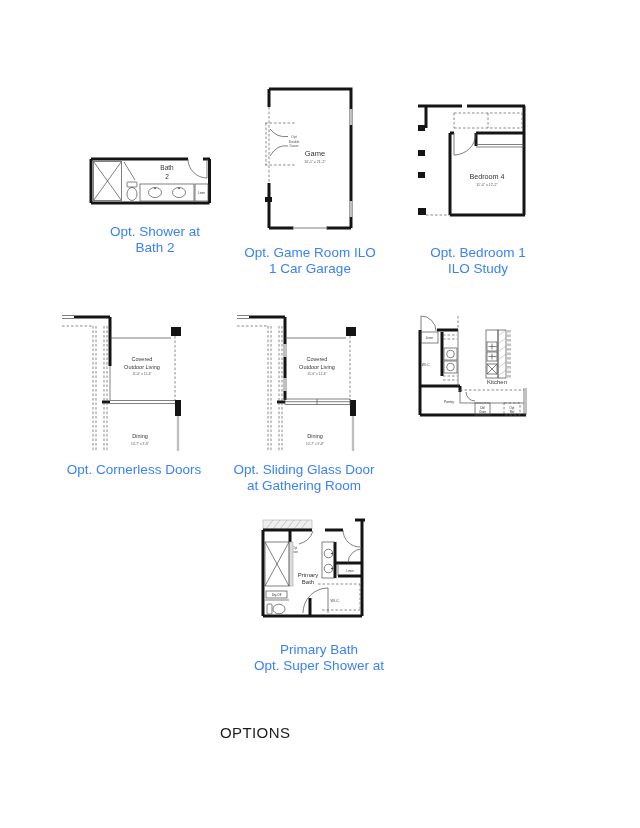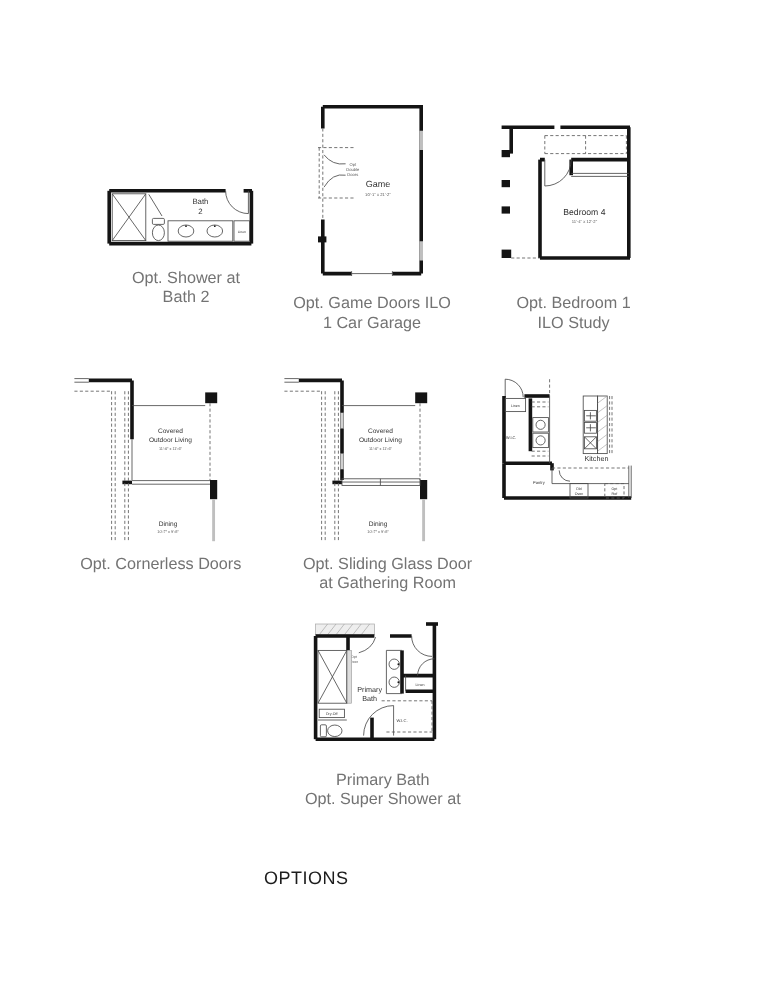--- a/index.html
+++ b/index.html
@@ -1,20 +1,20 @@
 <!DOCTYPE html>
 <html><head>
 <meta charset="utf-8">
 <style>
   html,body{margin:0;padding:0;background:#fff;}
   .page{position:relative;width:640px;height:828px;background:#fff;overflow:hidden;
         font-family:"Liberation Sans",sans-serif;}
   .plan{position:absolute;}
   .caption{position:absolute;text-align:center;font-size:13.5px;line-height:1.2;
-           color:#737373;}
+           color:#3b82f6;}
   .footer-title{position:absolute;text-align:left;font-size:15px;color:#1c1c1c;
            letter-spacing:.4px;}
   
   svg{display:block;overflow:visible;}
   .w{stroke:#141414;stroke-width:3;fill:none;stroke-linecap:butt;}
   .t{stroke:#4a4a4a;stroke-width:.7;fill:none;}
   .t2{stroke:#9a9a9a;stroke-width:.5;fill:none;}
   .d{stroke:#5a5a5a;stroke-width:.7;fill:none;stroke-dasharray:2.6 1.9;}
   .g{stroke:#bfbfbf;stroke-width:3;fill:none;}
   .g2{stroke:#bfbfbf;stroke-width:2.4;fill:none;}
@@ -90,21 +90,21 @@
         <path class="t" d="M23 51.5 Q12 53 5 44 M23 61 Q12 59 5 71"></path>
       </g>
       <text x="29" y="53" font-size="3.4" text-anchor="middle" class="dim">Opt</text>
       <text x="29" y="57.5" font-size="3.4" text-anchor="middle" class="dim">Double</text>
       <text x="29" y="62" font-size="3.4" text-anchor="middle" class="dim">Doors</text>
       <text x="50" y="71" font-size="7.5" text-anchor="middle" class="rm">Game</text>
       <text x="50" y="78" font-size="3.5" text-anchor="middle" class="dim">10'-1" x 21'-2"</text>
     </svg>
   </div>
   <div class="caption" style="left:210px;top:245px;width:200px;">
-    <div>Opt. Game Doors ILO</div>
+    <div>Opt. Game Room ILO</div>
     <div>1 Car Garage</div>
   </div>
 
   <div class="plan" style="left:418px;top:98px;">
     <svg width="110" height="130" viewBox="0 0 110 130">
       <g>
         <path class="w" d="M0 8 H44 M49 8 H107"></path>
         <path class="w" d="M8 8 V30"></path>
         <path class="w" d="M106 8 V117"></path>
         <path class="w" d="M32 117 H107"></path>
@@ -191,21 +191,21 @@
       <g>
         <path class="d" d="M31 18 V143 M34 18 V143 M42 18 V143 M45 18 V143 M0 18 H31"></path>
       </g>
       <text x="80" y="53" font-size="5.5" text-anchor="middle" class="rm">Covered</text>
       <text x="80" y="60.5" font-size="5.5" text-anchor="middle" class="rm">Outdoor Living</text>
       <text x="80" y="67" font-size="3.2" text-anchor="middle" class="dim">11'-6" x 11'-6"</text>
       <text x="78" y="130" font-size="5.5" text-anchor="middle" class="rm">Dining</text>
       <text x="78" y="136.5" font-size="3.2" text-anchor="middle" class="dim">10'-7" x 9'-8"</text>
     </svg>
   </div>
-  <div class="caption" style="left:223px;top:462px;width:200px;">
+  <div class="caption" style="left:204px;top:462px;width:200px;">
     <div>Opt. Sliding Glass Door</div>
     <div>at Gathering Room</div>
   </div>
 
   <div class="plan" style="left:413px;top:308px;">
     <svg width="125" height="115" viewBox="0 0 125 115">
       <g>
         <path class="t" d="M8 23 V8"></path>
         <path class="t" d="M8 8 A15 15 0 0 1 23 23"></path>
       </g>

